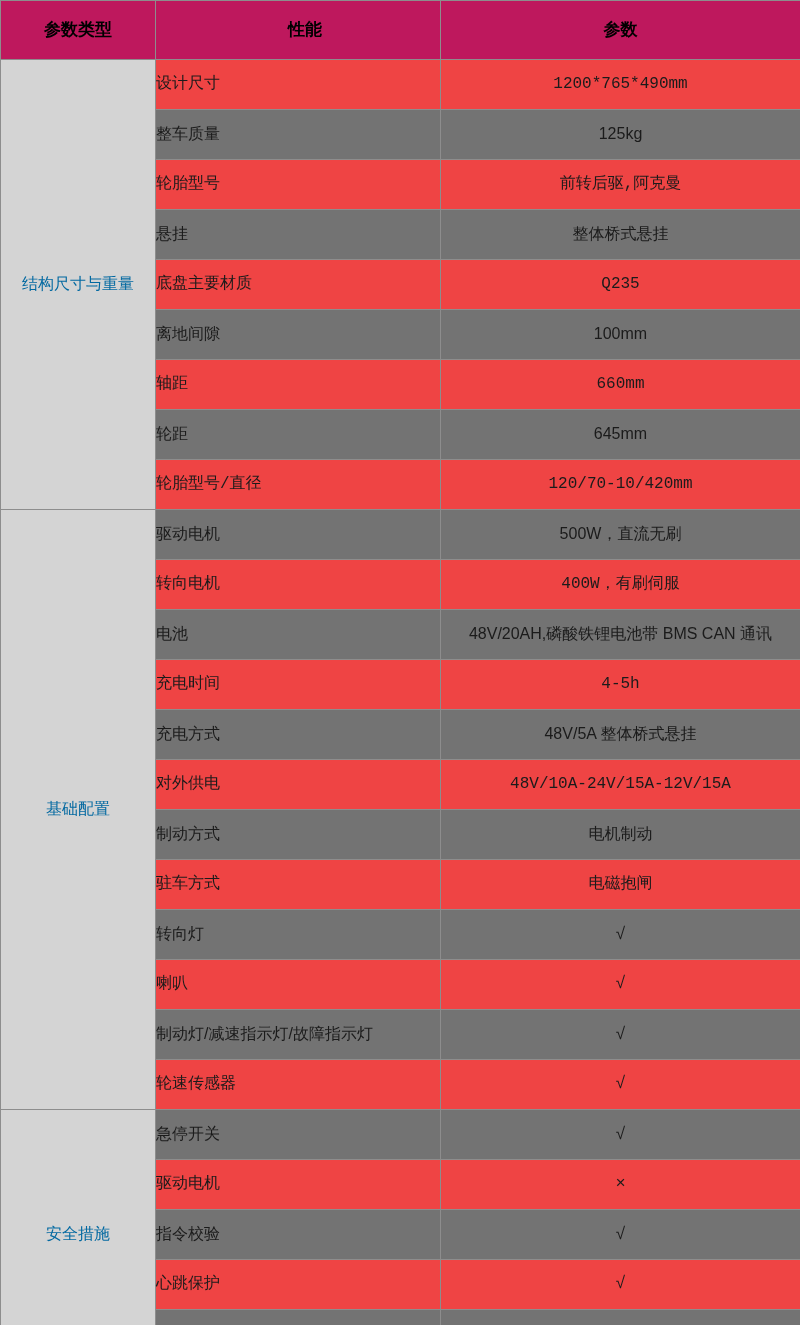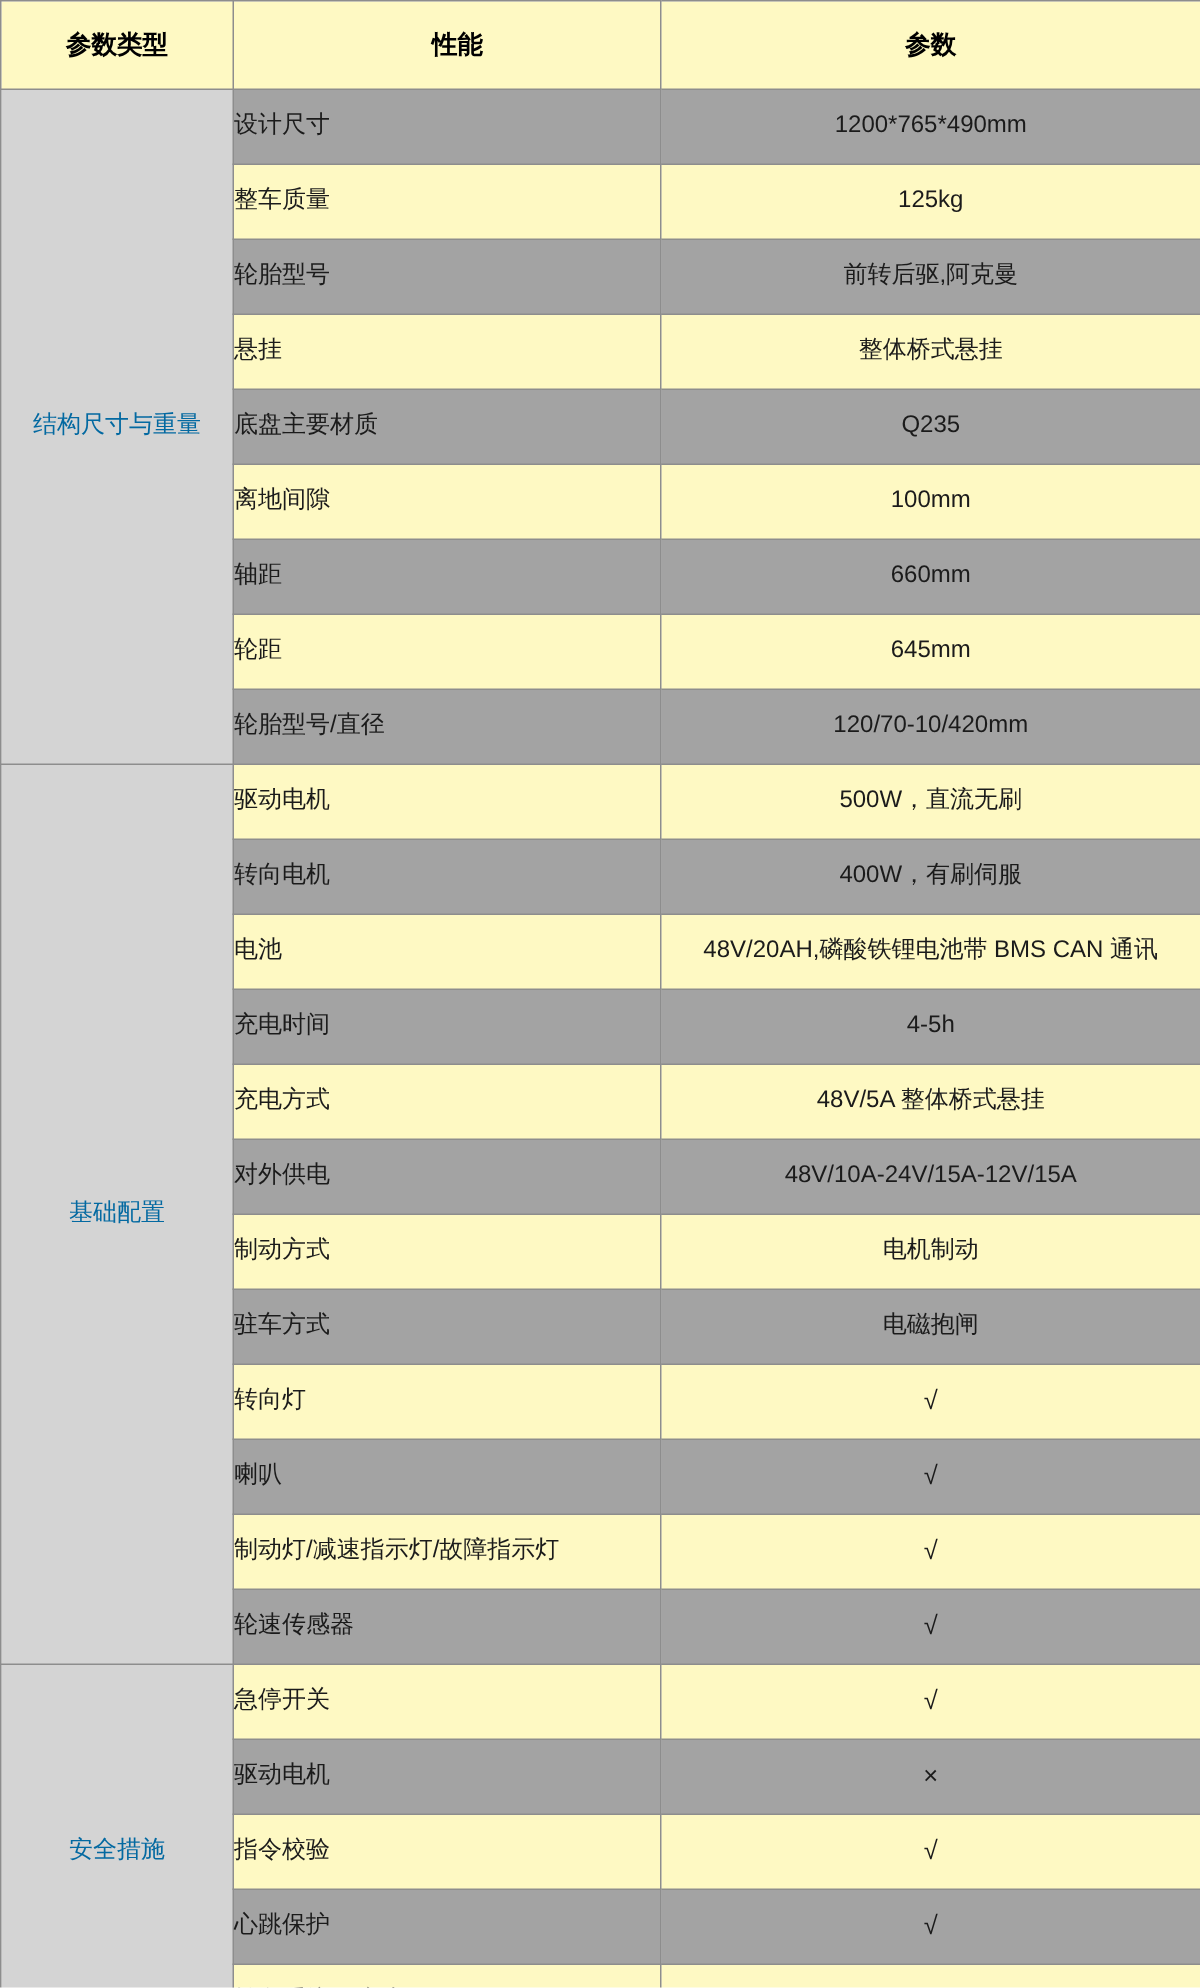--- a/index.html
+++ b/index.html
@@ -27,21 +27,21 @@
     border: 1px solid #8d8d8d;
     padding: 0;
     vertical-align: middle;
     font-size: 16px;
     line-height: 1.3;
     font-weight: normal;
   }
   
   tr.header-row th {
     height: 58px;
-    background: #fef9c3;
+    background: #be185d;
     font-weight: bold;
     font-size: 17px;
     text-align: center;
     color: #000;
   }
   tr.header-row th.h-prop {
     text-align: center;
     padding-left: 14px;
   }
   
@@ -59,25 +59,26 @@
     color: #1b1b1b;
   }
   
   td.value-cell {
     text-align: center;
     height: 49px;
     color: #1b1b1b;
   }
   tr.shade-light td.prop-cell,
   tr.shade-light td.value-cell {
-    background: #a3a3a3;
+    background: #ef4444;
+    font-family: Liberation Mono, monospace;
   }
   tr.shade-white td.prop-cell,
   tr.shade-white td.value-cell {
-    background: #fef9c3;
+    background: #737373;
   }
   td.value-cell.mark {
     font-size: 17px;
   }
 </style>
 </head>
 <body>
 
 <table class="spec">
   <colgroup>

